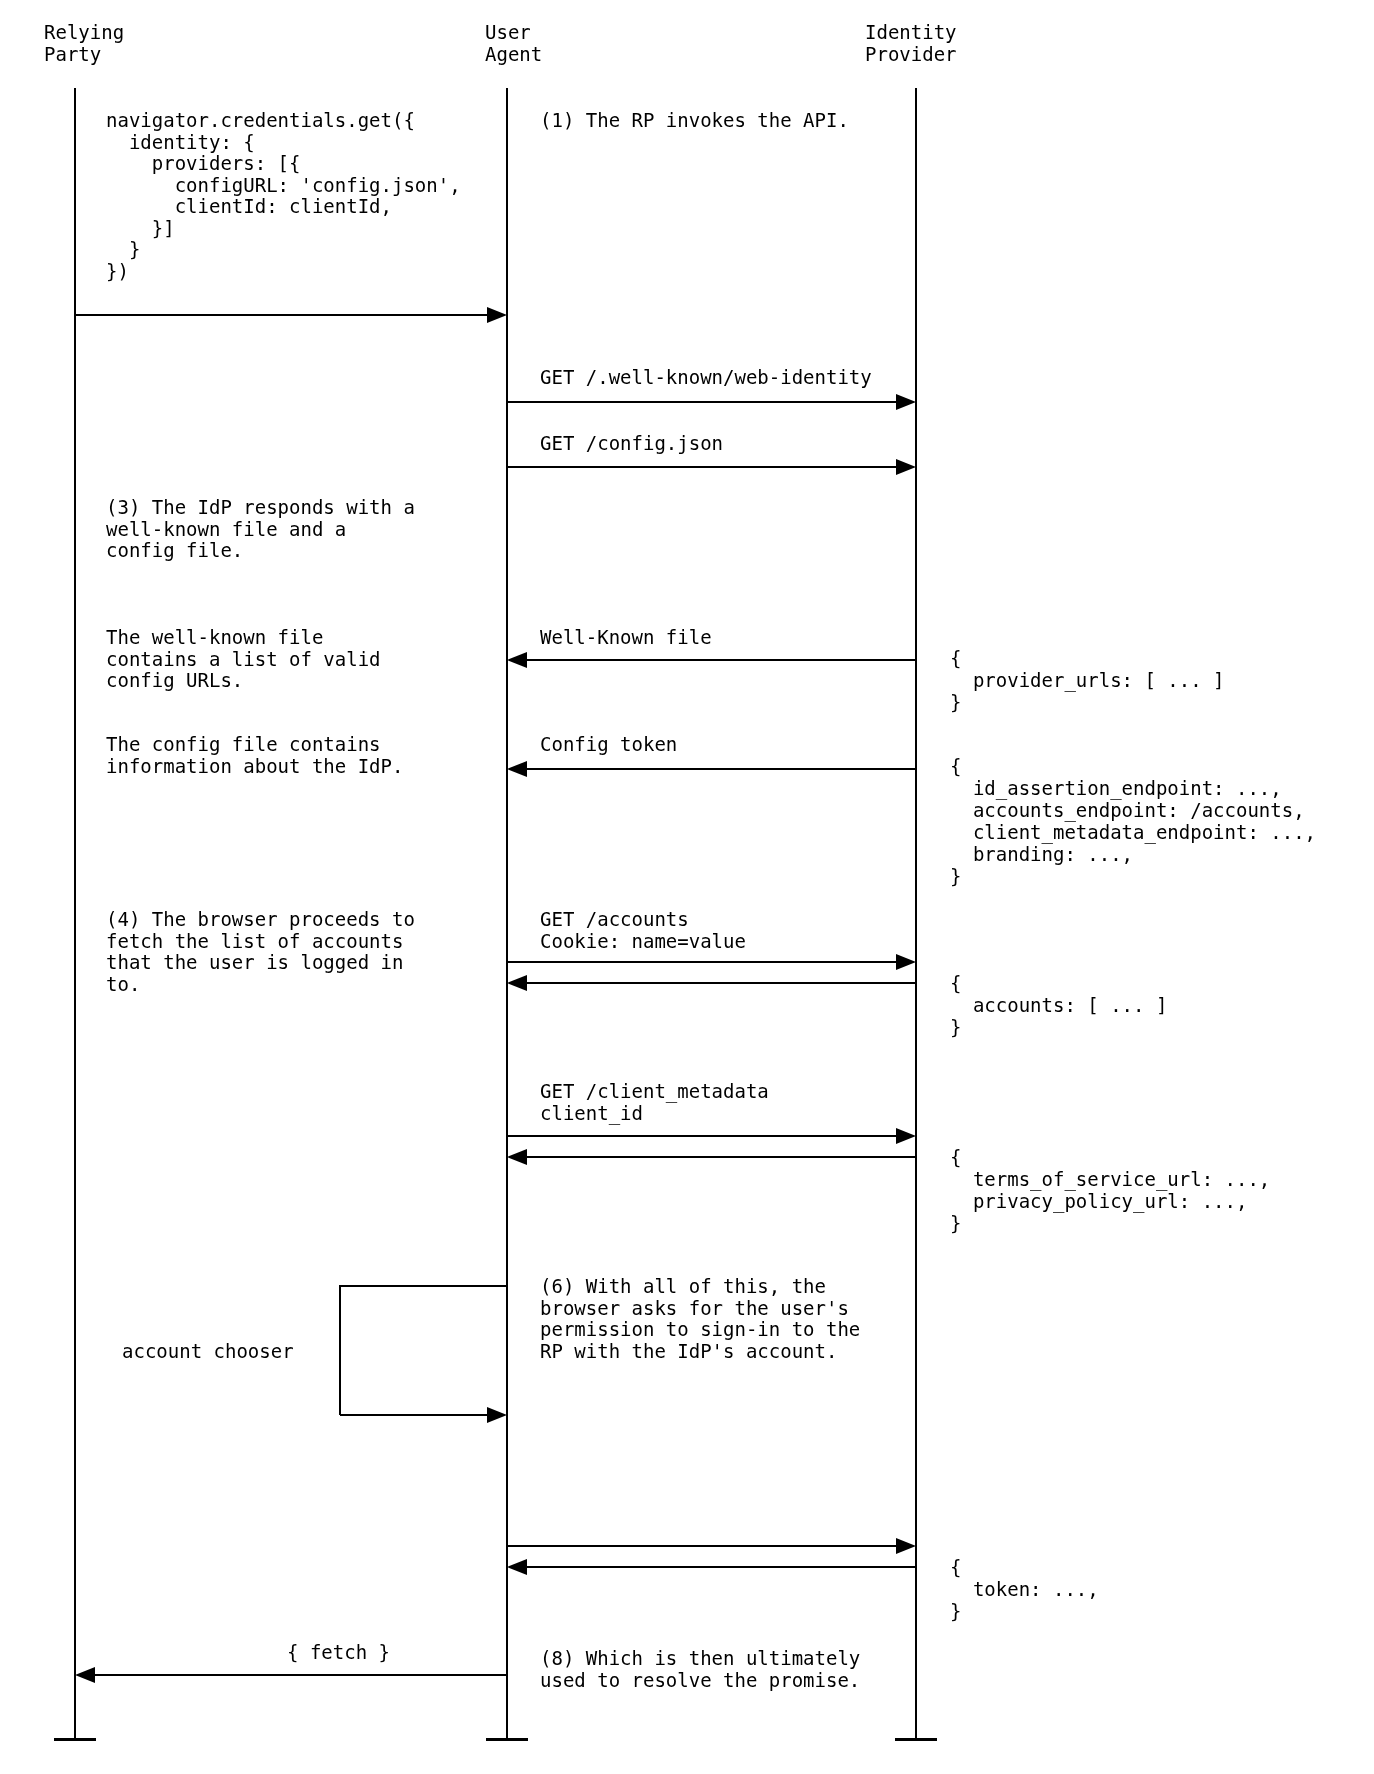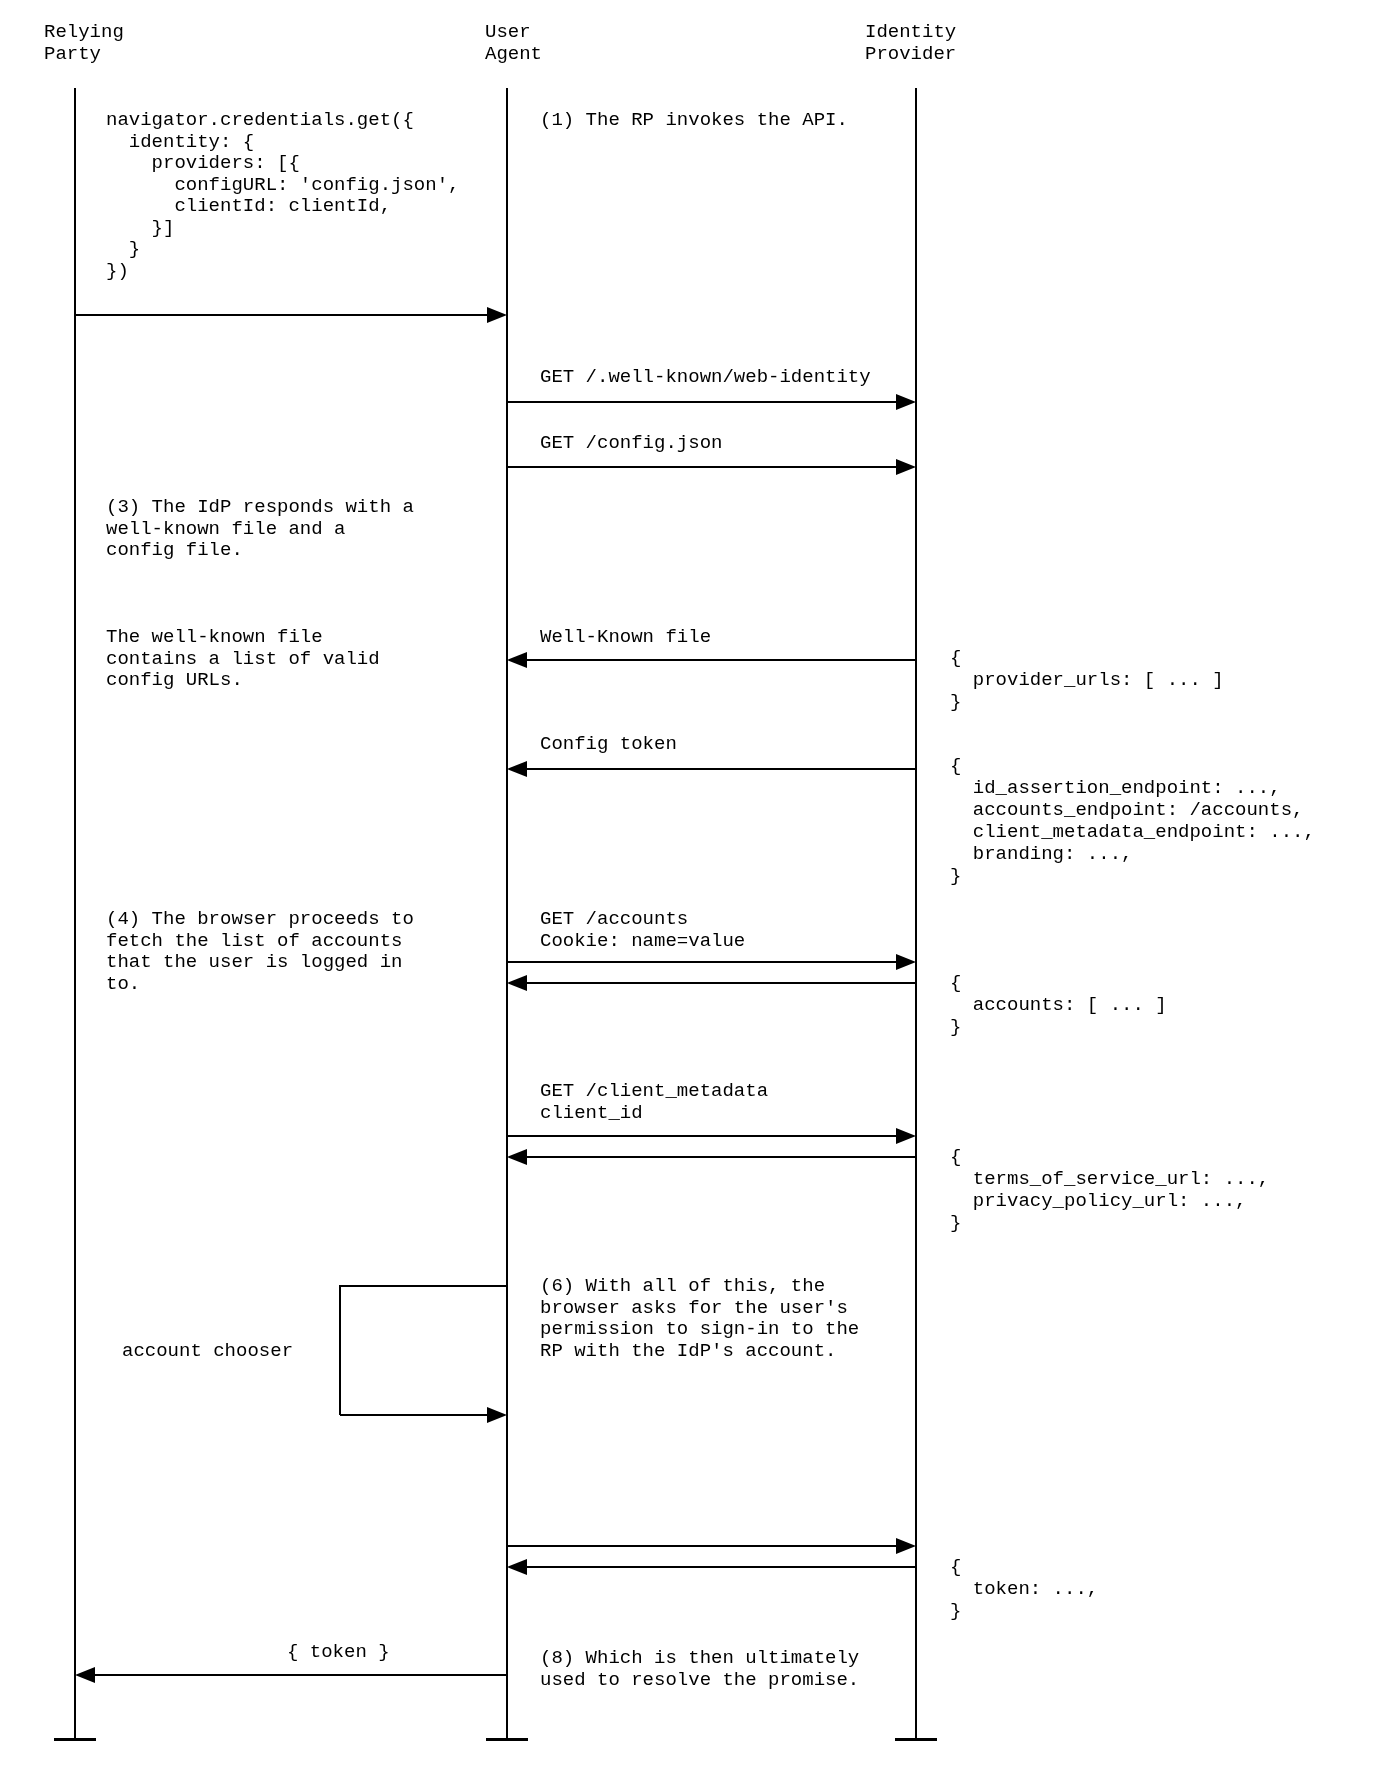--- a/index.html
+++ b/index.html
@@ -10,21 +10,20 @@
     background: #ffffff;
     font-family: "DejaVu Sans Mono", "Liberation Mono", monospace;
     font-size: 19px;
     line-height: 21.5px;
     color: #000000;
     overflow: hidden;
   }
   .txt {
     position: absolute;
     white-space: pre;
-    font-family: Liberation Mono, monospace;
   }
   .line { position: absolute; background: #000000; }
   .hline { height: 2px; }
   .vline { width: 2px; }
   .cap { position: absolute; background: #000000; height: 3px; width: 42px; }
   .head-right {
     position: absolute; width: 0; height: 0;
     border-top: 8px solid transparent;
     border-bottom: 8px solid transparent;
     border-left: 20px solid #000000;
@@ -62,26 +61,28 @@
       clientId: clientId,
     }]
   }
 })</div>
   <div class="txt" style="left:106px; top:497px;">(3) The IdP responds with a
 well-known file and a
 config file.</div>
   <div class="txt" style="left:106px; top:627px;">The well-known file
 contains a list of valid
 config URLs.</div>
+  <div class="txt" style="left:106px; top:734px;">The config file contains
+information about the IdP.</div>
   <div class="txt" style="left:106px; top:909px;">(4) The browser proceeds to
 fetch the list of accounts
 that the user is logged in
 to.</div>
   <div class="txt" style="left:122px; top:1341px;">account chooser</div>
-  <div class="txt" style="left:287px; top:1642px;">{ token }</div>
+  <div class="txt" style="left:287px; top:1642px;">{ fetch }</div>
 
   <div class="txt" style="left:540px; top:110px;">(1) The RP invokes the API.</div>
   <div class="txt" style="left:540px; top:367px;">GET /.well-known/web-identity</div>
   <div class="txt" style="left:540px; top:433px;">GET /config.json</div>
   <div class="txt" style="left:540px; top:627px;">Well-Known file</div>
   <div class="txt" style="left:540px; top:734px;">Config token</div>
   <div class="txt" style="left:540px; top:909px;">GET /accounts
 Cookie: name=value</div>
   <div class="txt" style="left:540px; top:1081px;">GET /client_metadata
 client_id</div>

